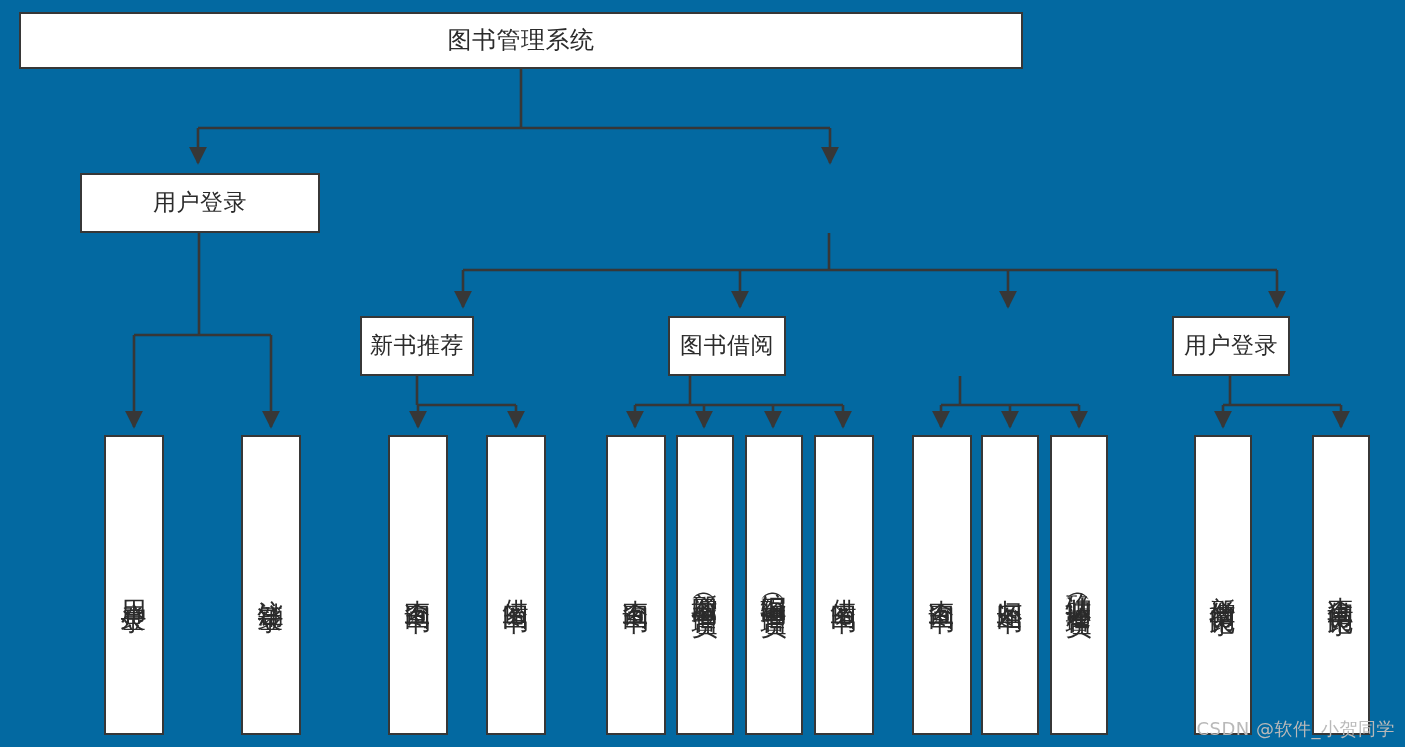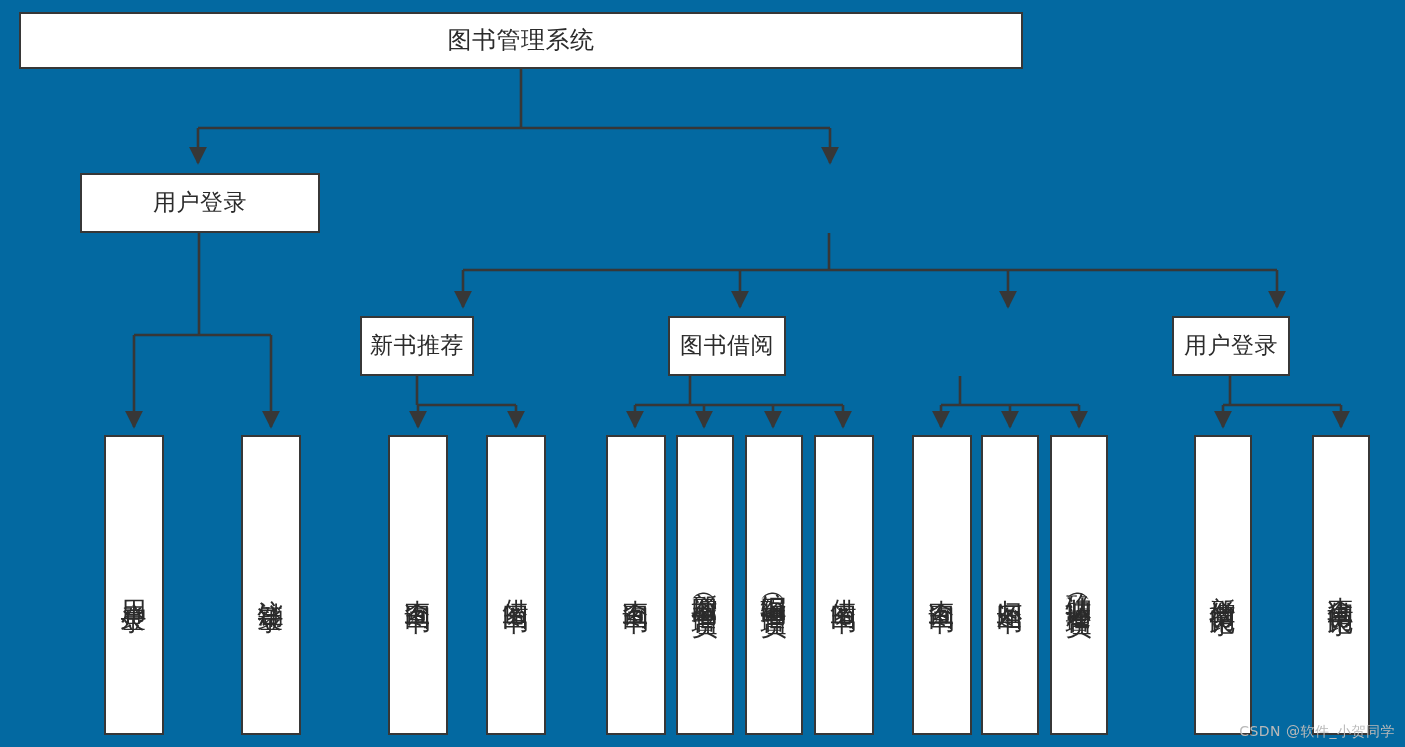--- a/index.html
+++ b/index.html
@@ -57,21 +57,21 @@
     text-orientation: upright;
     font-size: 26px;
     letter-spacing: 3px;
     line-height: 1;
     max-height: 100%;
   }
   .watermark {
     position: absolute;
     right: 10px;
     bottom: 6px;
-    font-size: 14px;
+    font-size: 18px;
     color: #b9b9b9;
     letter-spacing: 0.5px;
     z-index: 5;
     white-space: nowrap;
     pointer-events: none;
   }
 </style>
 </head>
 <body>
 

